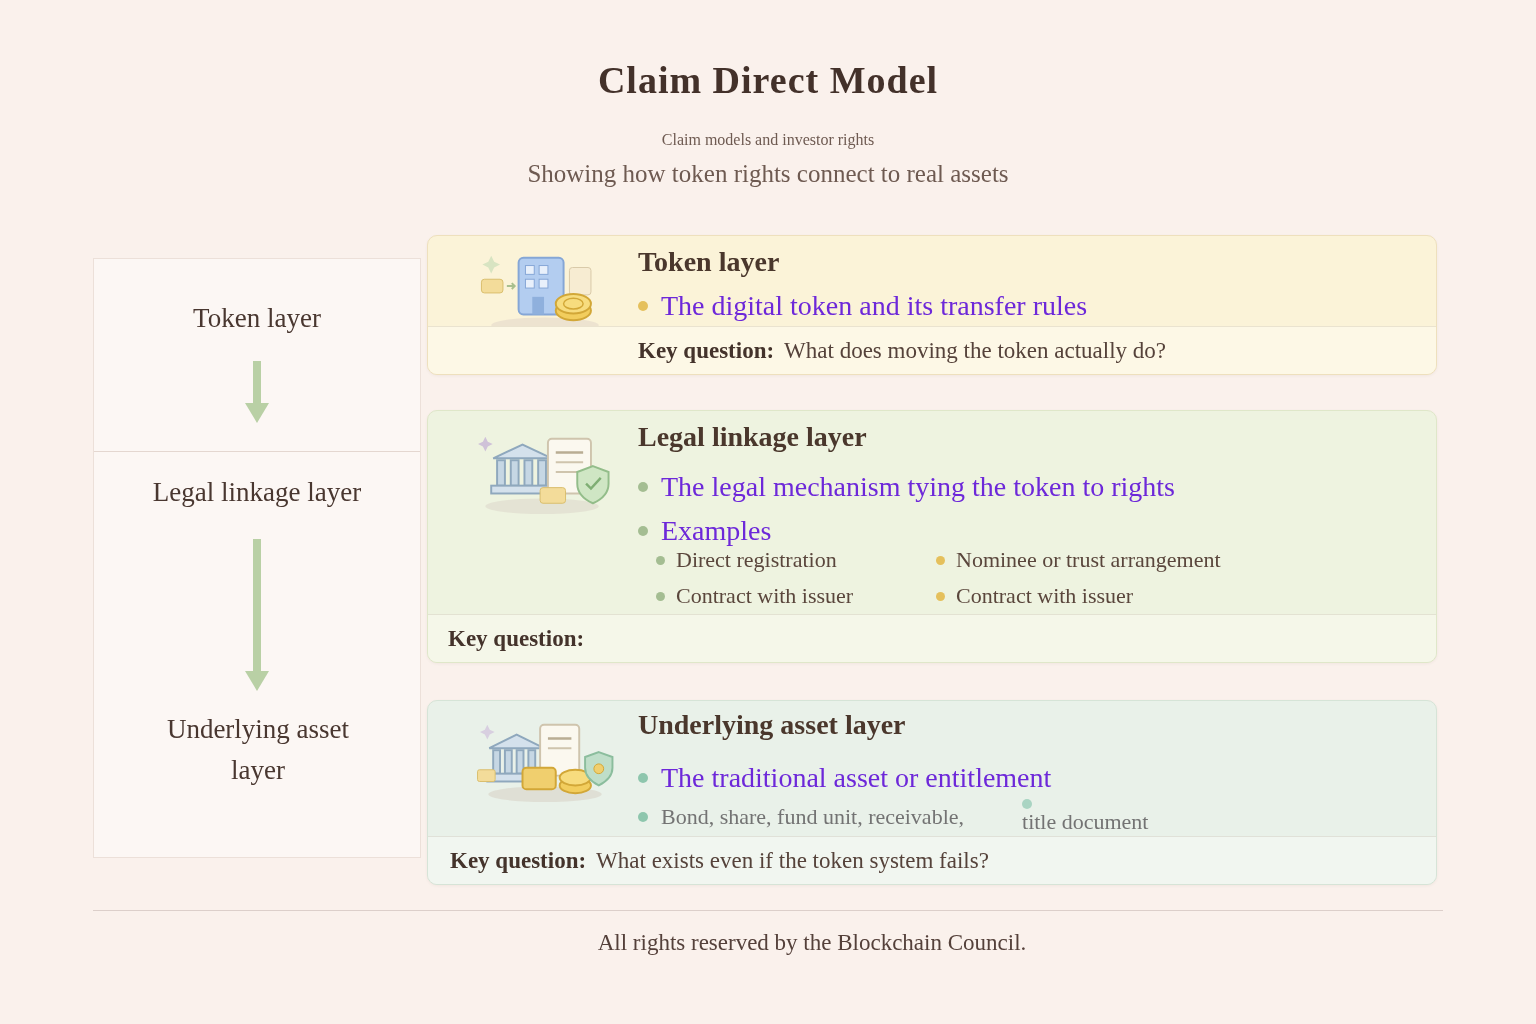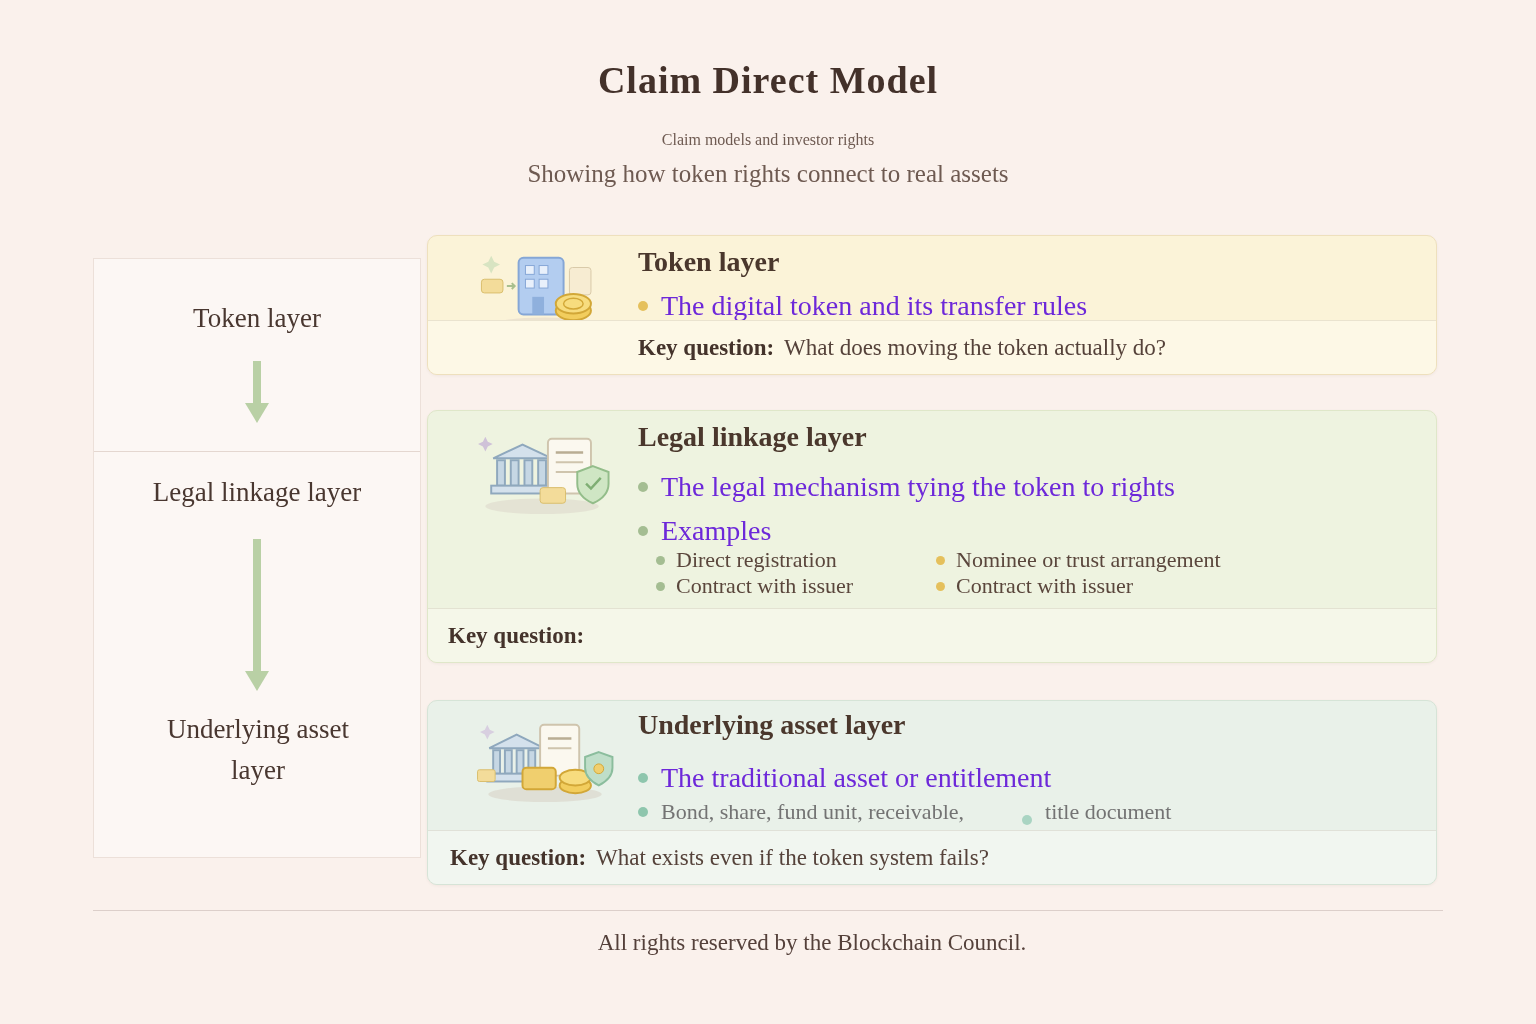--- a/index.html
+++ b/index.html
@@ -124,45 +124,46 @@
   .dot.yellow { background: #e5c05c; }
   .dot.green  { background: #a4bd92; }
   .dot.teal   { background: #8ec6ad; }
   .dot.teal-light { background: #a9d4c2; }
 
   .examples-grid {
     position: absolute;
     left: 228px; top: 136px;
     display: grid;
     grid-template-columns: 280px auto;
+    row-gap: 10px;
   }
   .examples-grid .ex-row {
     display: flex;
     align-items: center;
     font-size: 22px;
     color: #5a463c;
     white-space: nowrap;
   }
 
   .inline-bullets {
     position: absolute;
     left: 210px;
     display: flex;
     align-items: center;
     font-size: 22px;
     color: #737373;
     white-space: nowrap;
   }
-  .inline-bullets .second { margin-left: 58px; display: flex; align-items: flex-end; }
+  .inline-bullets .second { margin-left: 58px; display: flex; align-items: flex-start; flex-direction: column; }
 
   .key-row {
     position: absolute;
     left: 0; bottom: 0;
     width: 100%;
-    height: 54px;
+    height: 48px;
     box-sizing: border-box;
     border-top: 1px solid rgba(120,100,70,0.14);
     display: flex;
     align-items: center;
     font-size: 23px;
     color: #55423a;
   }
   .card-token .key-row { background: #fdf8e6; padding-left: 210px; }
   .card-legal .key-row { background: #f5f7e9; padding-left: 20px; }
   .card-asset .key-row { background: #f1f6f0; padding-left: 22px; }

